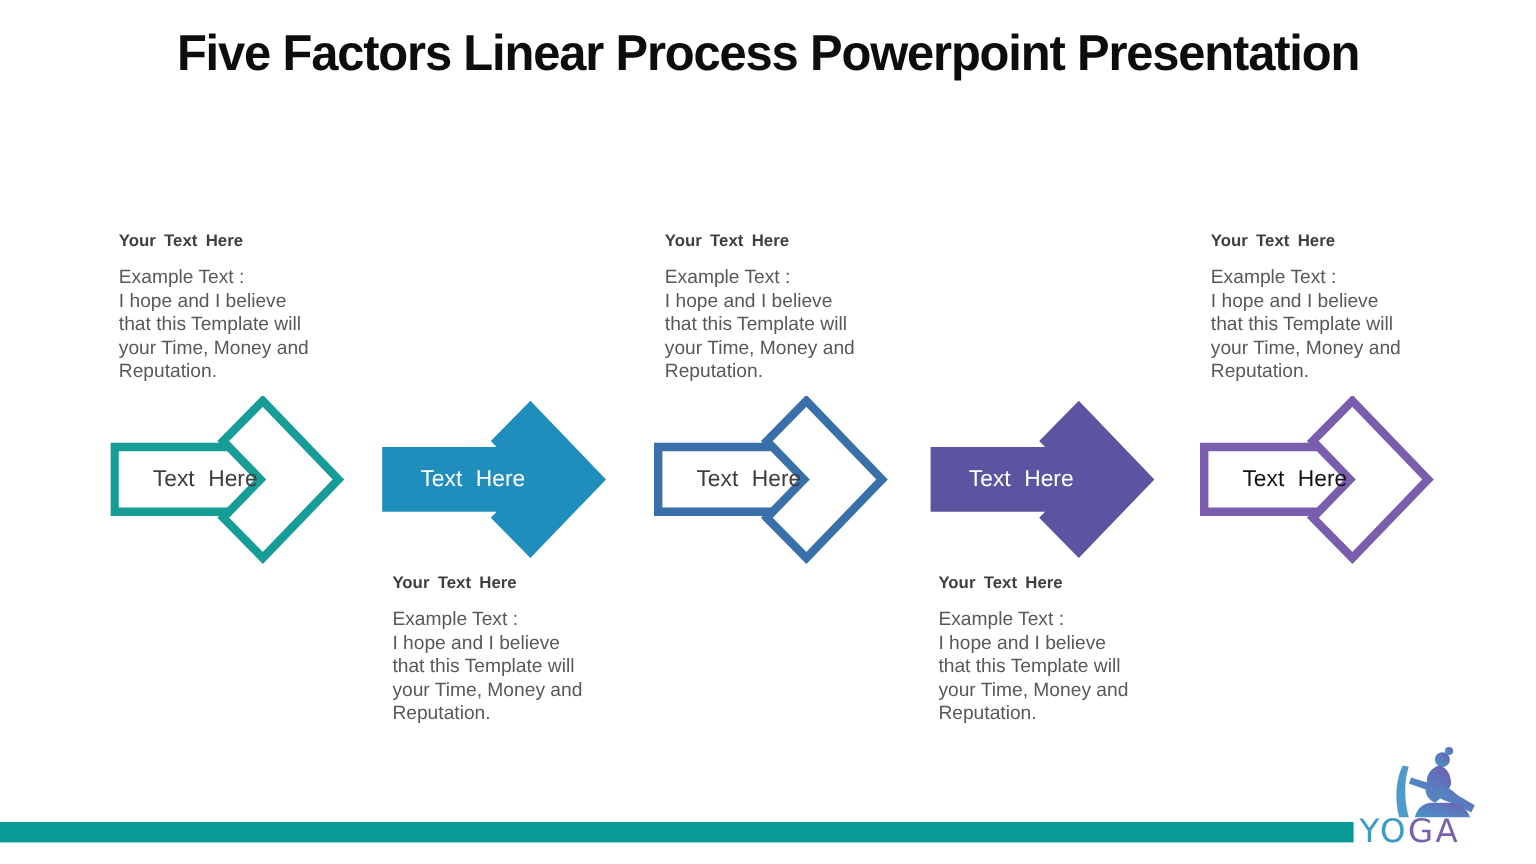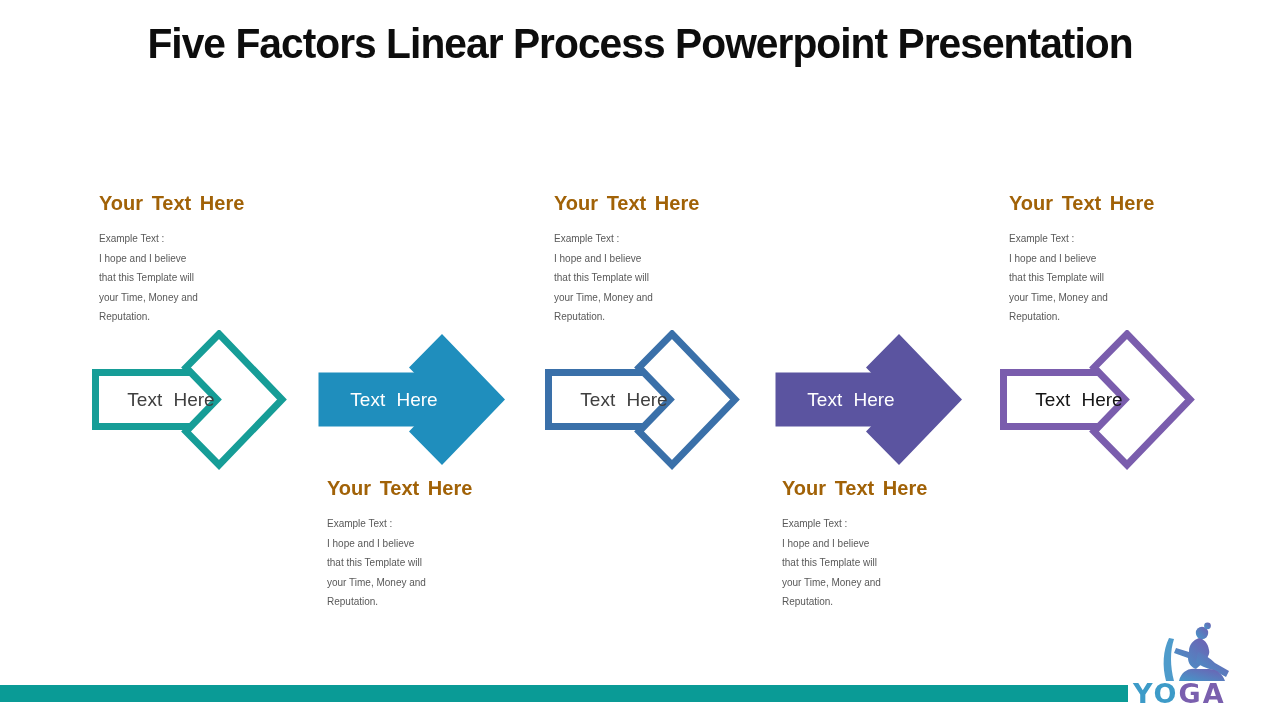--- a/index.html
+++ b/index.html
@@ -2,41 +2,41 @@
 <html><head>
 <meta charset="utf-8">
 <style>
   html,body{margin:0;padding:0;background:#888;}
   .slide{position:relative;width:1280px;height:720px;background:#ffffff;overflow:hidden;
          font-family:"Liberation Sans", sans-serif;margin:0 auto;}
   .title{position:absolute;top:20px;left:0;width:1280px;text-align:center;
          font-size:42px;font-weight:bold;color:#0d0d0d;letter-spacing:-1px;
          transform:scaleX(.97);transform-origin:center;}
   .note{position:absolute;width:240px;}
-  .note-heading{font-size:20px;font-weight:bold;color:#a16207;margin:0 0 14px 0;word-spacing:3px;}
-  .note-body{font-size:10px;color:#595959;line-height:19.5px;white-space:pre-line;margin:0;}
+  .note-heading{font-size:14px;font-weight:bold;color:#404040;margin:0 0 14px 0;word-spacing:3px;}
+  .note-body{font-size:16px;color:#595959;line-height:19.5px;white-space:pre-line;margin:0;}
   .note-1{left:99px;top:192px;}
   .note-2{left:327px;top:477px;}
   .note-3{left:554px;top:192px;}
   .note-4{left:782px;top:477px;}
   .note-5{left:1009px;top:192px;}
   .arrow{position:absolute;top:330px;width:200px;height:140px;}
   .arrow-1{left:92px;}
   .arrow-2{left:315px;}
   .arrow-3{left:545px;}
   .arrow-4{left:772px;}
   .arrow-5{left:1000px;}
   .arrow svg{position:absolute;left:0;top:0;}
   .arrow-label{position:absolute;left:8px;top:0;width:142px;height:139px;
                display:flex;align-items:center;justify-content:center;
                font-size:19px;font-weight:normal;word-spacing:6px;}
   .footer-bar{position:absolute;left:0;top:685px;width:1128px;height:17px;}
   .logo{position:absolute;left:1130px;top:620px;width:120px;height:90px;}
   .logo-figure{position:absolute;left:22px;top:2px;}
-  .logo-text{position:absolute;left:3px;top:58px;font-size:27px;font-weight:700;
+  .logo-text{position:absolute;left:3px;top:58px;font-size:27px;font-weight:400;
              letter-spacing:2px;font-family:"DejaVu Sans", sans-serif;}
 </style>
 </head>
 <body>
 
 <div class="slide">
 
   <div class="title">Five Factors Linear Process Powerpoint Presentation</div>
 
   <div class="note note-1">

